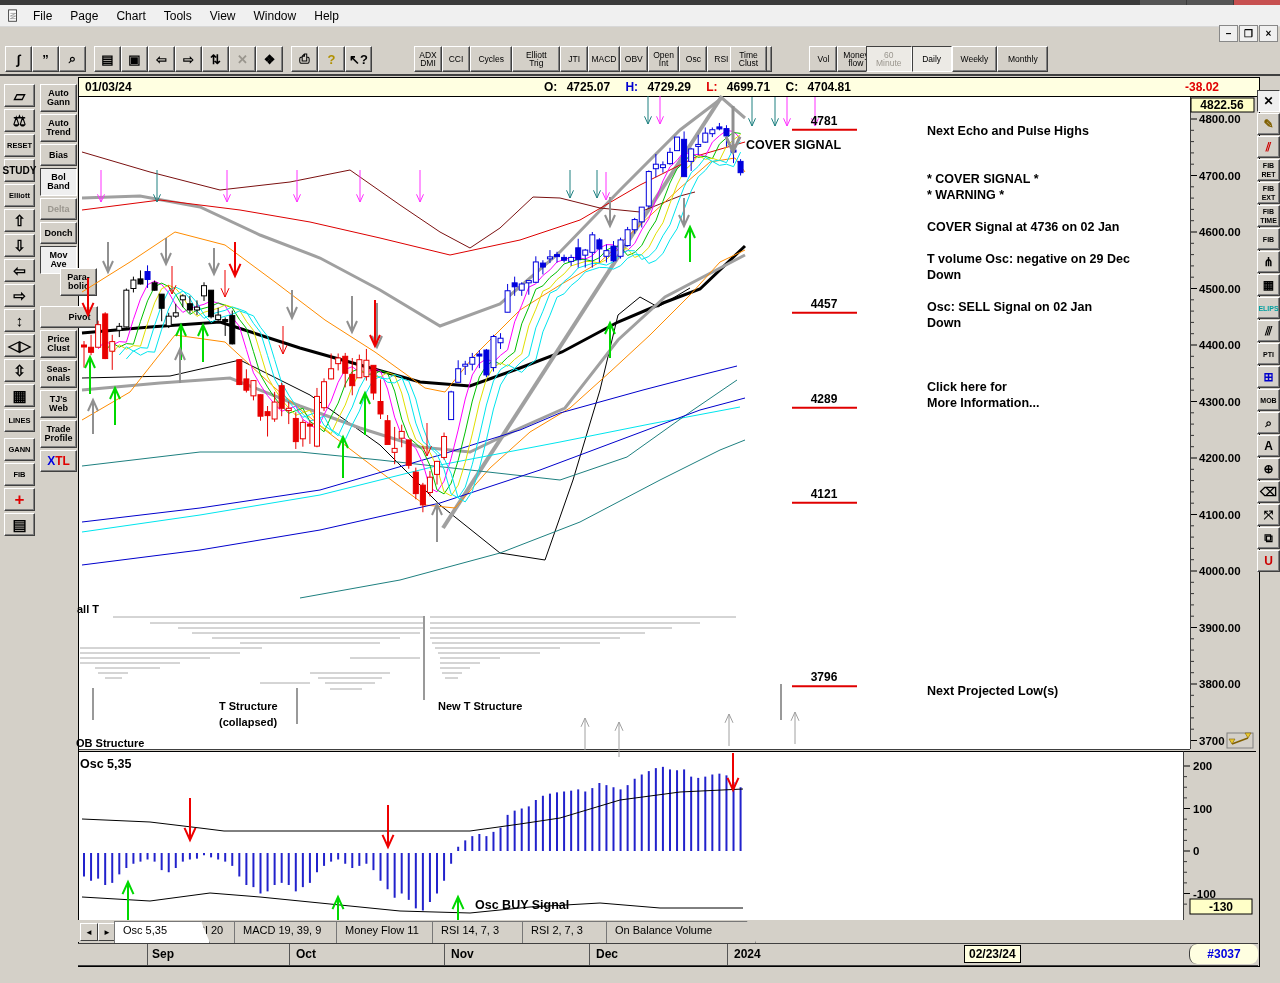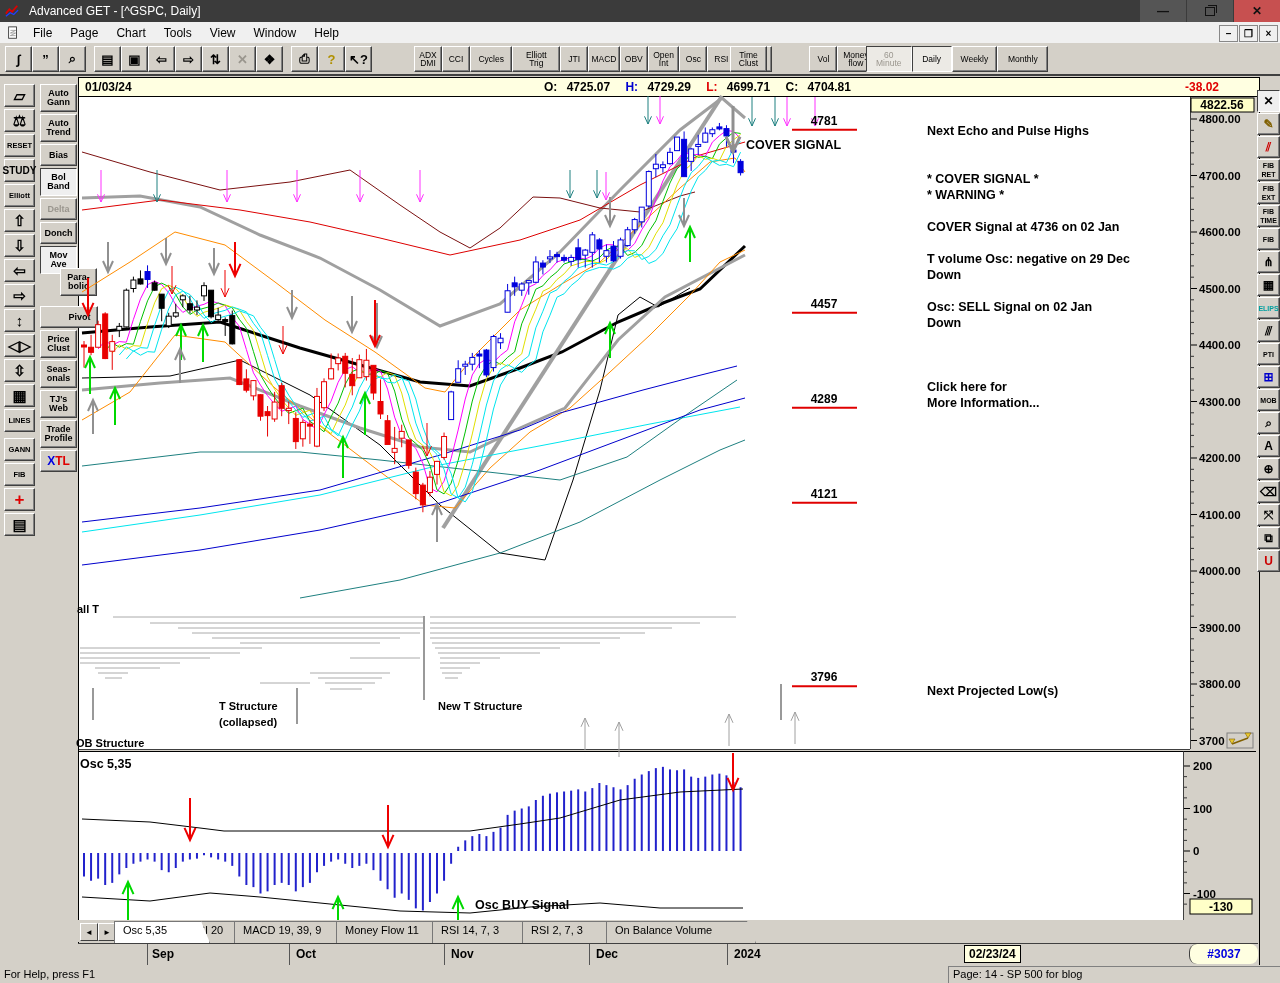--- a/index.html
+++ b/index.html
@@ -6,21 +6,21 @@
   #app{position:relative;width:1280px;height:983px;background:#d4d0c8;font-family:"Liberation Sans",sans-serif;overflow:hidden;}
   
   .titlebar{position:absolute;left:0;top:0;width:1280px;height:22px;background:#3b3b3b;color:#fff;display:flex;align-items:center;}
   .titlebar .ttext{font-size:12px;margin-left:6px;}
   .winbtns{position:absolute;right:0;top:0;height:22px;display:flex;}
   .wbtn{width:46px;height:22px;background:#555;color:#111;display:flex;align-items:center;justify-content:center;font-size:12px;font-weight:bold;border-left:1px solid #3b3b3b;}
   .wbtn.close{background:#c75050;}
   .restore-glyph{width:8px;height:7px;border:1px solid #111;position:relative;background:transparent;}
   .restore-glyph:before{content:"";position:absolute;left:2px;top:-3px;width:8px;height:7px;border:1px solid #111;border-bottom:none;border-left:none;}
   
-  .menubar{position:absolute;left:0;top:22px;width:1280px;height:21px;background:#f0f0f0;display:flex;align-items:center;border-bottom:1px solid #d8d8d8;}
+  .menubar{position:absolute;left:0;top:5px;width:1280px;height:21px;background:#f0f0f0;display:flex;align-items:center;border-bottom:1px solid #d8d8d8;}
   .menu-item{font-size:12px;color:#000;padding:2px 9px;}
   .mdi-icon{width:14px;height:14px;margin:0 4px 0 6px;}
   .mdibtns{position:absolute;right:2px;top:25px;display:flex;gap:1px;}
   .mdibtn{width:17px;height:15px;background:#f0f0f0;border:1px solid #888;font-size:10px;font-weight:bold;display:flex;align-items:center;justify-content:center;color:#000;}
   
   .toolbar{position:absolute;left:0;top:43px;width:1280px;height:31px;background:#d4d0c8;border-bottom:2px solid #404040;}
   .tbtn{position:absolute;top:3px;height:24px;background:#d4d0c8;border-top:1px solid #fff;border-left:1px solid #fff;border-right:1px solid #404040;border-bottom:1px solid #404040;box-shadow:inset -1px -1px 0 #808080;display:flex;align-items:center;justify-content:center;}
   .tbtn.icon24{width:25px;}
   .studybtn{font-size:8.5px;line-height:8px;text-align:center;color:#000;white-space:pre-line;padding:0 1px;}
   .tbtn.pressed{border-top:1px solid #404040;border-left:1px solid #404040;border-right:1px solid #fff;border-bottom:1px solid #fff;box-shadow:none;background:#eceae5;}
@@ -1179,17 +1179,13 @@
       <div class="ddiv" style="left: 211px;"></div>
       <div class="dlabel" style="left: 218px;">Oct</div>
       <div class="ddiv" style="left: 366px;"></div>
       <div class="dlabel" style="left: 373px;">Nov</div>
       <div class="ddiv" style="left: 511px;"></div>
       <div class="dlabel" style="left: 518px;">Dec</div>
       <div class="ddiv" style="left: 649px;"></div>
       <div class="dlabel" style="left: 656px;">2024</div>
     </div>
 
-  <div class="statusbar">
-    <span class="sb-left">For Help, press F1</span>
-    <span class="sb-right">Page: 14 - SP 500 for blog</span>
-  </div>
 </div>
 
 </body></html>

